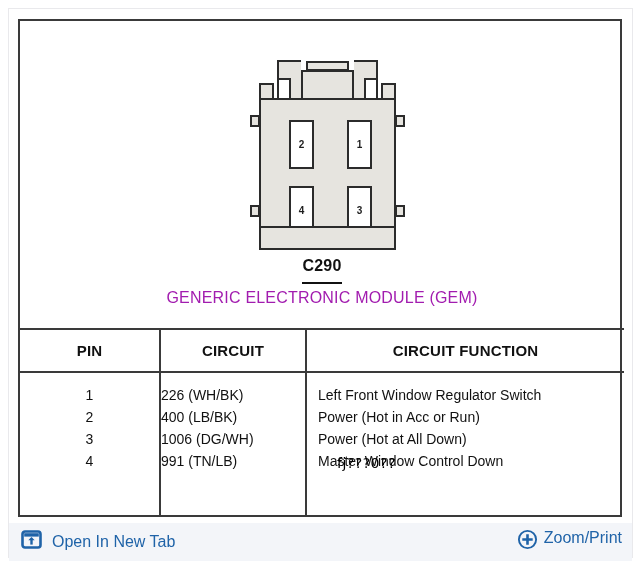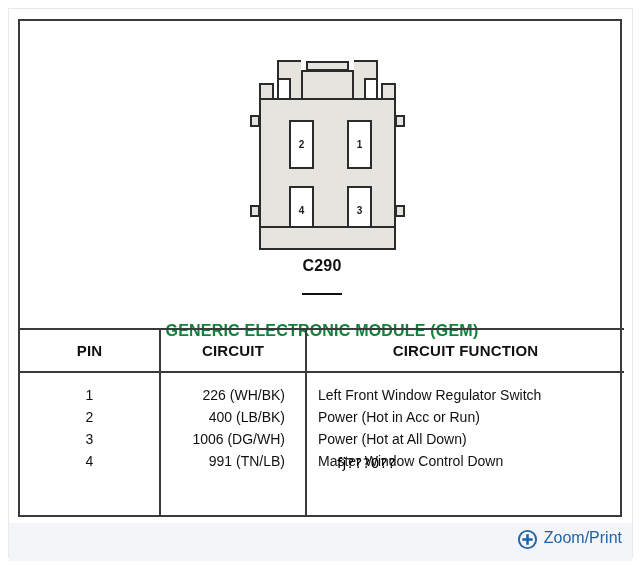--- a/index.html
+++ b/index.html
@@ -177,33 +177,32 @@
     top: 236px;
     width: 604px;
     text-align: center;
     font-size: 16px;
     font-weight: 700;
     color: #111111;
     letter-spacing: 0.2px;
   }
   .conn-id span {
     border-bottom: 2px solid #111111;
-    padding-bottom: 19px;
+    padding-bottom: 8px;
   }
   .conn-name {
     position: absolute;
     left: 0;
     top: 268px;
     width: 604px;
     text-align: center;
     font-size: 16px;
-    font-weight: 700;
-    color: #15803d;
+    font-weight: 400;
+    color: #a21caf;
     letter-spacing: 0.2px;
-    margin-top: 33px;
   }
 
   
   .pin-table {
     position: absolute;
     left: 0;
     top: 307px;
     width: 604px;
     height: 187px;
     border-top: 2px solid #3a3a3a;
@@ -245,23 +244,23 @@
     white-space: nowrap;
   }
   .cell-pin {
     position: absolute;
     left: 0;
     width: 139px;
     text-align: center;
   }
   .cell-circuit {
     position: absolute;
-    left: 149px;
+    left: 141px;
     width: 116px;
-    text-align: right;
+    text-align: left;
   }
   .cell-func {
     position: absolute;
     left: 298px;
   }
   .garble {
     position: absolute;
     left: 317px;
     top: 125px;
     font-size: 14px;
@@ -385,20 +384,31 @@
         <div class="cell-circuit">991 (TN/LB)</div>
         <div class="cell-func">Master Window Control Down</div>
       </div>
 
       <div class="garble">fj???0??</div>
     </div>
   </div>
 
   <div class="footer">
 
+    <div class="footer-left">
+      <span class="icon-newtab">
+        <svg width="21" height="21" viewBox="0 0 21 21">
+          <rect x="1.5" y="2.5" width="18" height="16" rx="2.5" ry="2.5" fill="none" stroke="#1f63a8" stroke-width="2.6"></rect>
+          <rect x="3.2" y="4.2" width="14.6" height="3.4" fill="#1f63a8"></rect>
+          <path d="M10.5 15.6 L10.5 9.6" stroke="#1f63a8" stroke-width="2.4" stroke-linecap="butt"></path>
+          <path d="M7.3 11.2 L10.5 8.0 L13.7 11.2 Z" fill="#1f63a8"></path>
+        </svg>
+      </span>
+      <span class="flabel">Open In New Tab</span>
+    </div>
 
     <div class="footer-right">
       <span class="icon-zoom">
         <svg width="21" height="21" viewBox="0 0 21 21">
           <circle cx="10.5" cy="10.5" r="8.6" fill="none" stroke="#1f63a8" stroke-width="1.9"></circle>
           <path d="M10.5 5.3 L10.5 15.7 M5.3 10.5 L15.7 10.5" stroke="#1f63a8" stroke-width="2.6" stroke-linecap="butt"></path>
         </svg>
       </span>
       <span class="flabel">Zoom/Print</span>
     </div>

